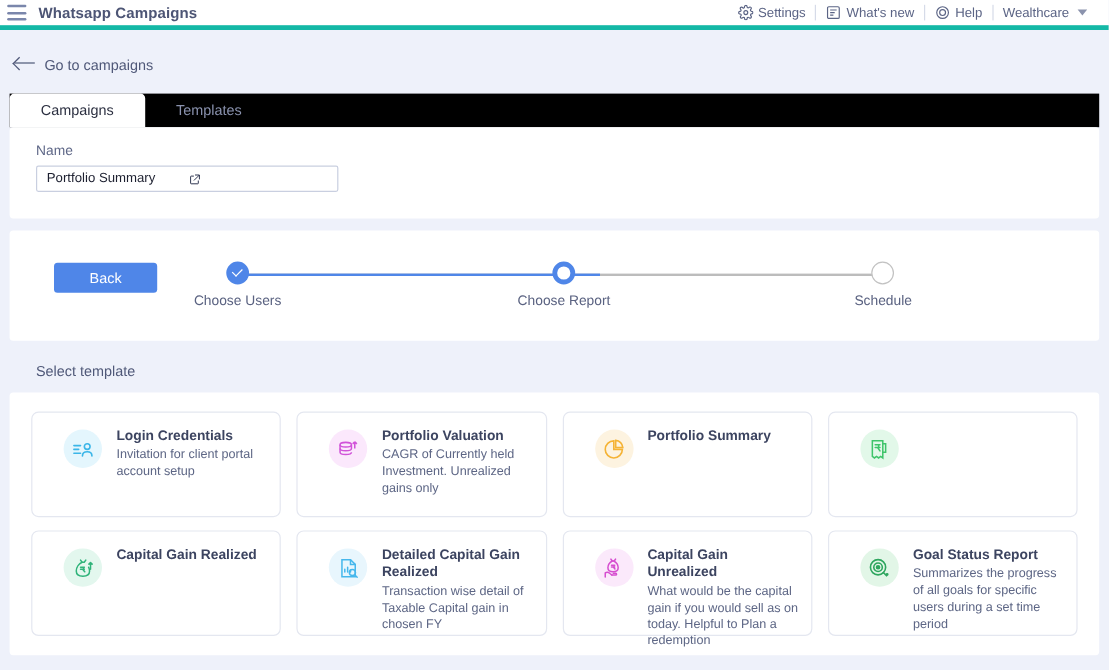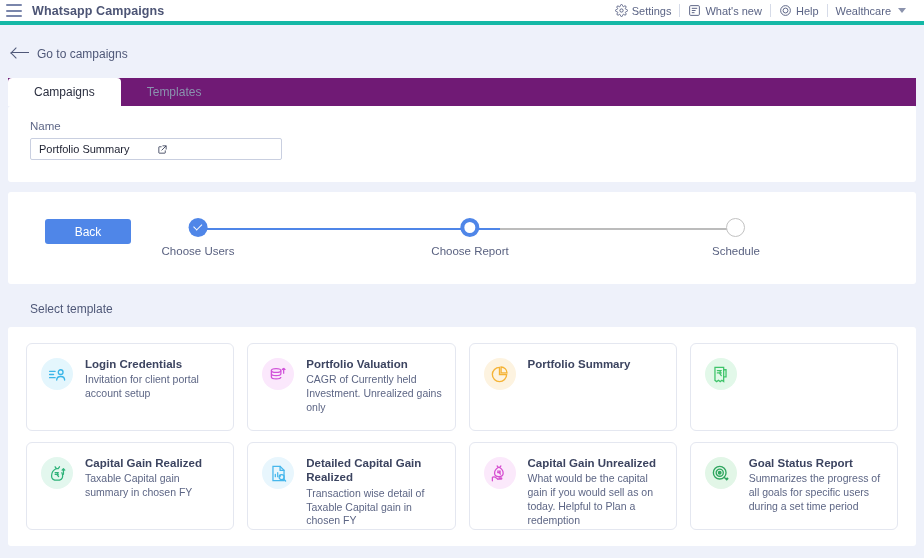--- a/index.html
+++ b/index.html
@@ -80,21 +80,21 @@
   
   .panel {
     background: #fff;
     margin: 0 8px;
     border-radius: 3px;
   }
 
   
   .tabs {
     display: flex; align-items: flex-start;
-    background: #701a75;
+    background: #000000;
     margin: 8px 8px 0 8px;
     height: 28px;
   }
   .tab {
     font-size: 12px; padding: 0 26px;
     height: 28px; line-height: 28px;
     color: #8a92ae; cursor: pointer;
     border-radius: 4px 4px 0 0;
   }
   .tab.active {
@@ -178,21 +178,21 @@
   }
   .tpl-grid {
     display: grid;
     grid-template-columns: repeat(4, 1fr);
     gap: 11px 13px;
   }
   .tpl-card {
     border: 1px solid #e4e7f0; border-radius: 6px;
     background: #fff;
     height: 88px;
-    padding: 12px 10px 10px 14px;
+    padding: 12px 10px 10px 26px;
     display: flex; gap: 12px;
     cursor: pointer;
   }
   .tpl-ic {
     width: 32px; height: 32px; border-radius: 50%; flex: none;
     display: flex; align-items: center; justify-content: center;
     margin-top: 2px;
   }
   .tpl-txt { min-width: 0; padding-top: 1px; }
   .tpl-title {
@@ -373,21 +373,20 @@
       <span class="tpl-ic" style="background:#e3f7ee">
         <svg width="19" height="19" viewBox="0 0 24 24" fill="none" stroke="#2fb37a" stroke-width="1.6" stroke-linecap="round">
           <path d="M9 3.5l1.6 2.2h2.3L14.5 3.5"></path>
           <path d="M10.6 5.7C7.5 7.2 4.5 11 4.5 15c0 3.4 2.6 5.5 7 5.5s7-2.1 7-5.5c0-1.4-.4-2.8-1-4"></path>
           <path d="M9 11h4M9 13h4M11.4 11c1.3 0 1.3 2.3 0 2.3l2 2.5"></path>
           <path d="M19.5 13V6m0 0l-1.7 1.7M19.5 6l1.7 1.7"></path>
         </svg>
       </span>
       <span class="tpl-txt">
         <span class="tpl-title" style="display:block">Capital Gain Realized</span>
-        <span class="tpl-desc" style="display:block">Taxable Capital gain summary in chosen FY</span>
       </span>
     </div>
 
     <div class="tpl-card">
       <span class="tpl-ic" style="background:#e8f6fd">
         <svg width="19" height="19" viewBox="0 0 24 24" fill="none" stroke="#46b7ec" stroke-width="1.6" stroke-linecap="round">
           <path d="M5 3h9l5 5v13H5z"></path>
             <path d="M14 3v5h5"></path>
           <path d="M8 16v-3M11 16v-5M14 16v-2"></path>
           <circle cx="16" cy="16.5" r="3.2"></circle>

